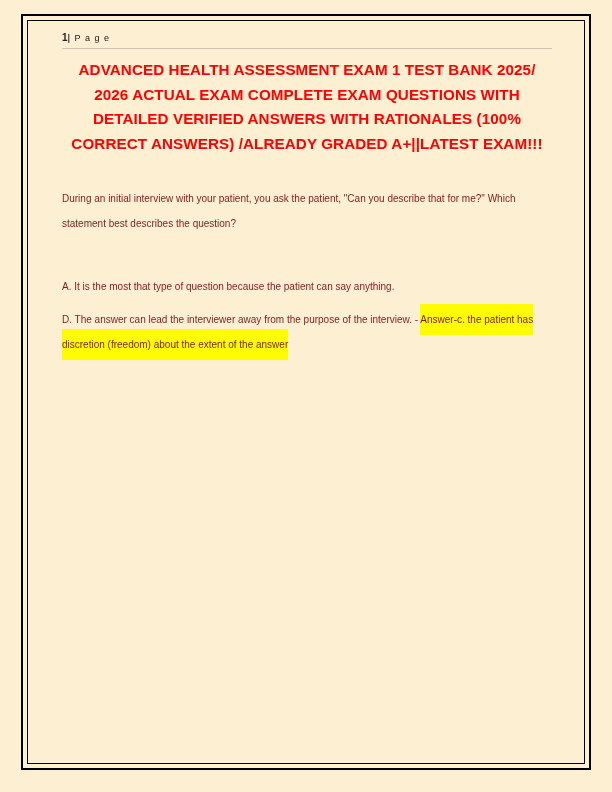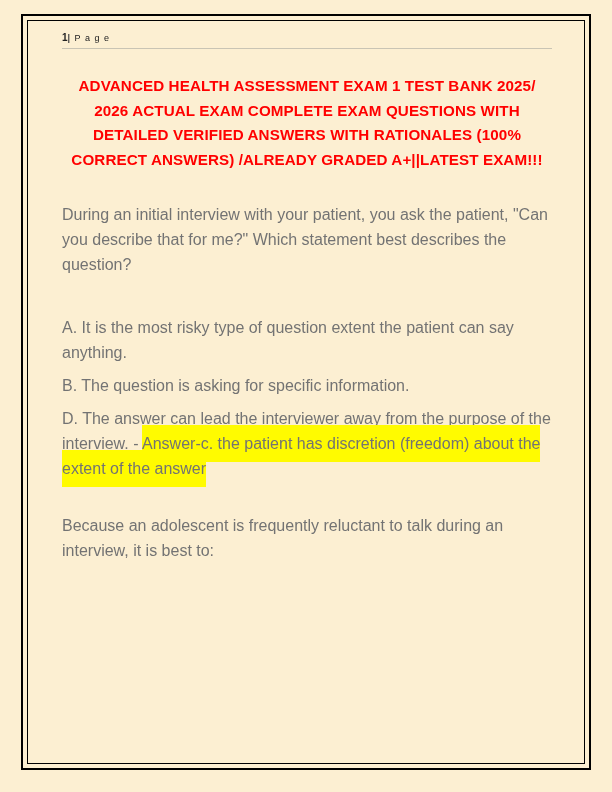--- a/index.html
+++ b/index.html
@@ -58,33 +58,33 @@
   .header-line .pg-num {
     font-weight: bold;
     font-size: 10px;
     letter-spacing: 0;
   }
   .header-line .pg-sep {
     font-weight: bold;
     color: #444;
   }
   .title {
-    margin-top: 25px;
+    margin-top: 9px;
     text-align: center;
     color: #ff0000;
     font-weight: bold;
     font-size: 15.2px;
     line-height: 24.5px;
     letter-spacing: 0.1px;
     padding: 0 6px;
   }
   .body-block {
     margin-top: 30px;
-    color: #737373;
-    font-size: 16px;
+    color: #7f1d1d;
+    font-size: 10px;
     line-height: 25px;
   }
   .para {
     margin: 0 0 0 0;
   }
   .spacer-lg { height: 38px; }
   .spacer-md { height: 24px; }
   .spacer-sm { height: 8px; }
   .opt {
     margin-top: 8px;
@@ -110,24 +110,22 @@
     </div>
 
     <div class="title">ADVANCED HEALTH ASSESSMENT EXAM 1 TEST BANK 2025/ 2026 ACTUAL EXAM COMPLETE EXAM QUESTIONS WITH DETAILED VERIFIED ANSWERS WITH RATIONALES (100% CORRECT ANSWERS) /ALREADY GRADED A+||LATEST EXAM!!!</div>
 
     <div class="body-block">
 
       <div class="para">During an initial interview with your patient, you ask the patient, "Can you describe that for me?" Which statement best describes the question?</div>
 
       <div class="spacer-lg"></div>
 
-      <div class="para">A. It is the most risky type of question extent the patient can say anything.</div>
-      <div class="para opt">B. The question is asking for specific information.</div>
+      <div class="para">A. It is the most that type of question because the patient can say anything.</div>
       <div class="para opt"><span>D. The answer can lead the interviewer away from the purpose of the interview. - </span><span class="hl">Answer-c. the patient has discretion (freedom) about the extent of the answer</span></div>
 
       <div class="spacer-md"></div>
       <div class="spacer-sm"></div>
 
-      <div class="para">Because an adolescent is frequently reluctant to talk during an interview, it is best to:</div>
 
     </div>
   </div>
 </div>
 
 </body></html>

